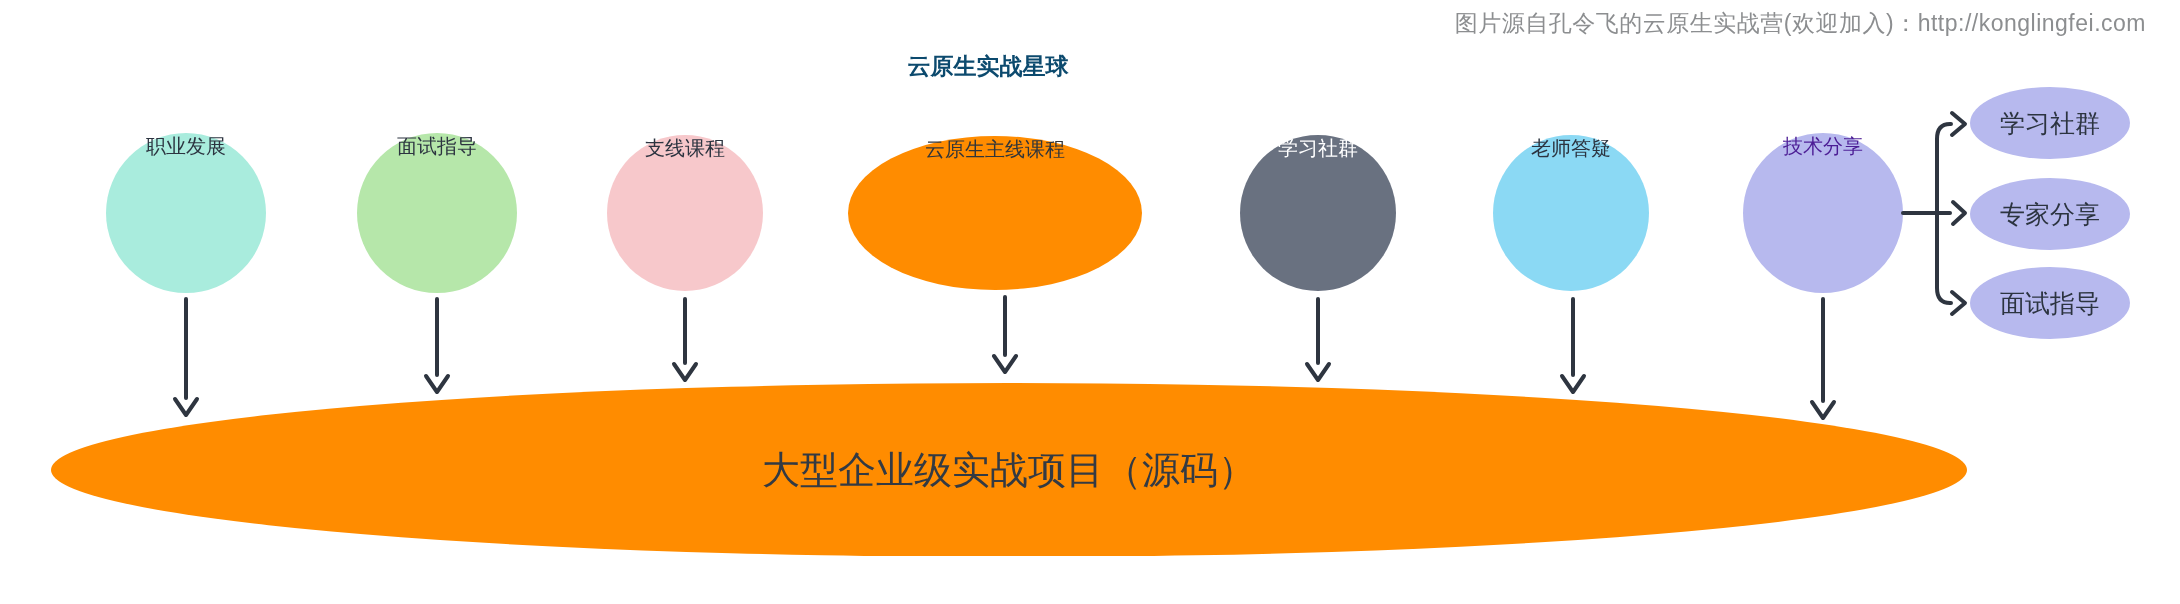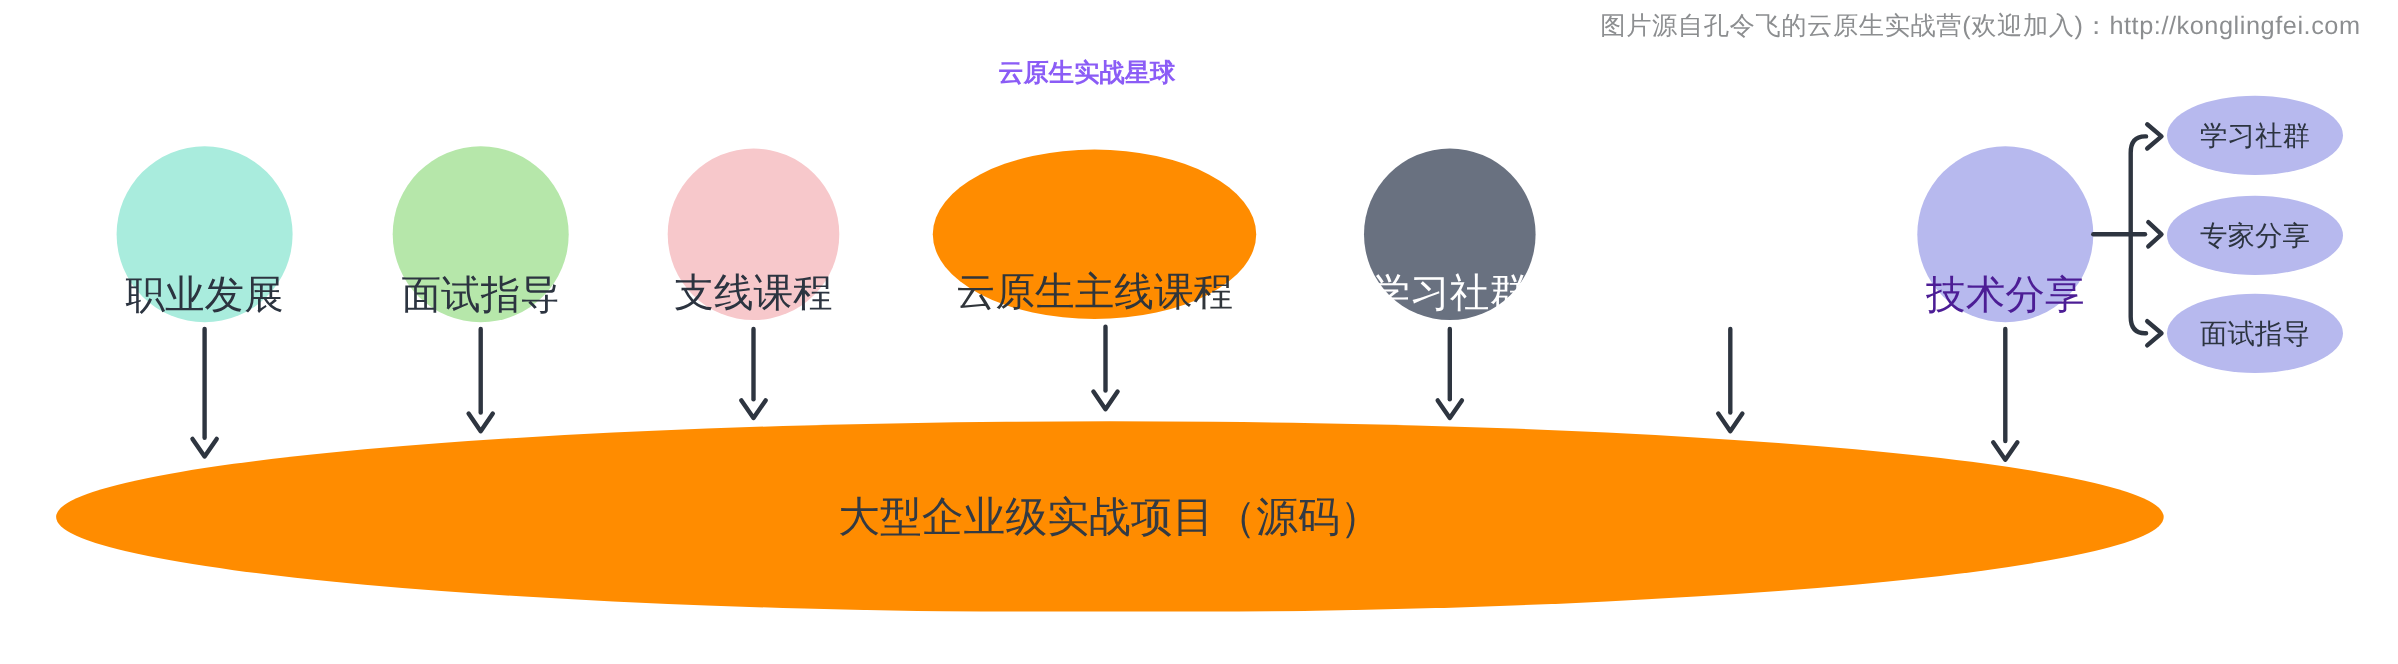--- a/index.html
+++ b/index.html
@@ -21,30 +21,30 @@
     white-space: nowrap;
   }
   .diagram-title {
     position: absolute;
     left: 788px;
     top: 51px;
     width: 400px;
     text-align: center;
     font-size: 23px;
     font-weight: bold;
-    color: #8b5cf6;
+    color: #0c4a6e;
     white-space: nowrap;
   }
   .node {
     position: absolute;
     display: flex;
-    align-items: flex-end;
+    align-items: flex-start;
     justify-content: center;
     border-radius: 50%;
-    font-size: 36px;
+    font-size: 20px;
     color: #2c3440;
     white-space: nowrap;
   }
   .node-circle { width: 160px; height: 160px; top: 133px; }
   .node-1 { left: 106px; }
   .node-2 { left: 357px; }
   .node-3 { left: 607px; width: 156px; height: 156px; top: 135px; }
   .node-4 { left: 848px; width: 294px; height: 154px; top: 136px; }
   .node-5 { left: 1240px; width: 156px; height: 156px; top: 135px; }
   .node-6 { left: 1493px; width: 156px; height: 156px; top: 135px; }
@@ -104,20 +104,23 @@
   </div>
   <div class="node node-3" style="background: rgb(247, 200, 203); color: rgb(44, 52, 64);">
     <span>支线课程</span>
   </div>
   <div class="node node-4" style="background: rgb(255, 140, 0); color: rgb(48, 53, 58);">
     <span>云原生主线课程</span>
   </div>
   <div class="node node-5" style="background: rgb(105, 113, 128); color: rgb(255, 255, 255);">
     <span>学习社群</span>
   </div>
+  <div class="node node-6" style="background: rgb(139, 217, 244); color: rgb(44, 52, 64);">
+    <span>老师答疑</span>
+  </div>
   <div class="node node-circle node-7" style="background: rgb(183, 185, 238); color: #4c1d95;">
     <span>技术分享</span>
   </div>
 
   <div class="branch-ellipse branch-1" style="background: rgb(183, 185, 238);">
     <span>学习社群</span>
   </div>
   <div class="branch-ellipse branch-2" style="background: rgb(183, 185, 238);">
     <span>专家分享</span>
   </div>

